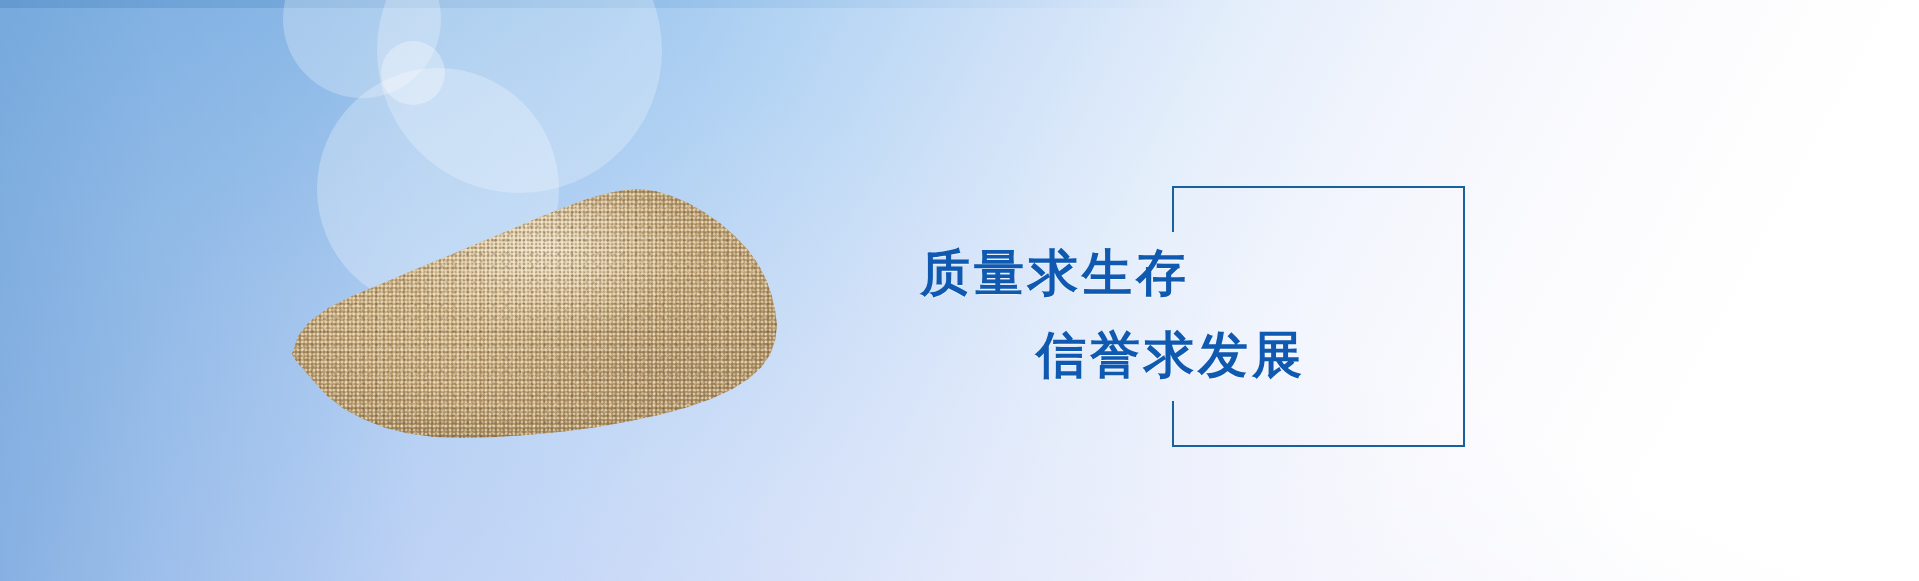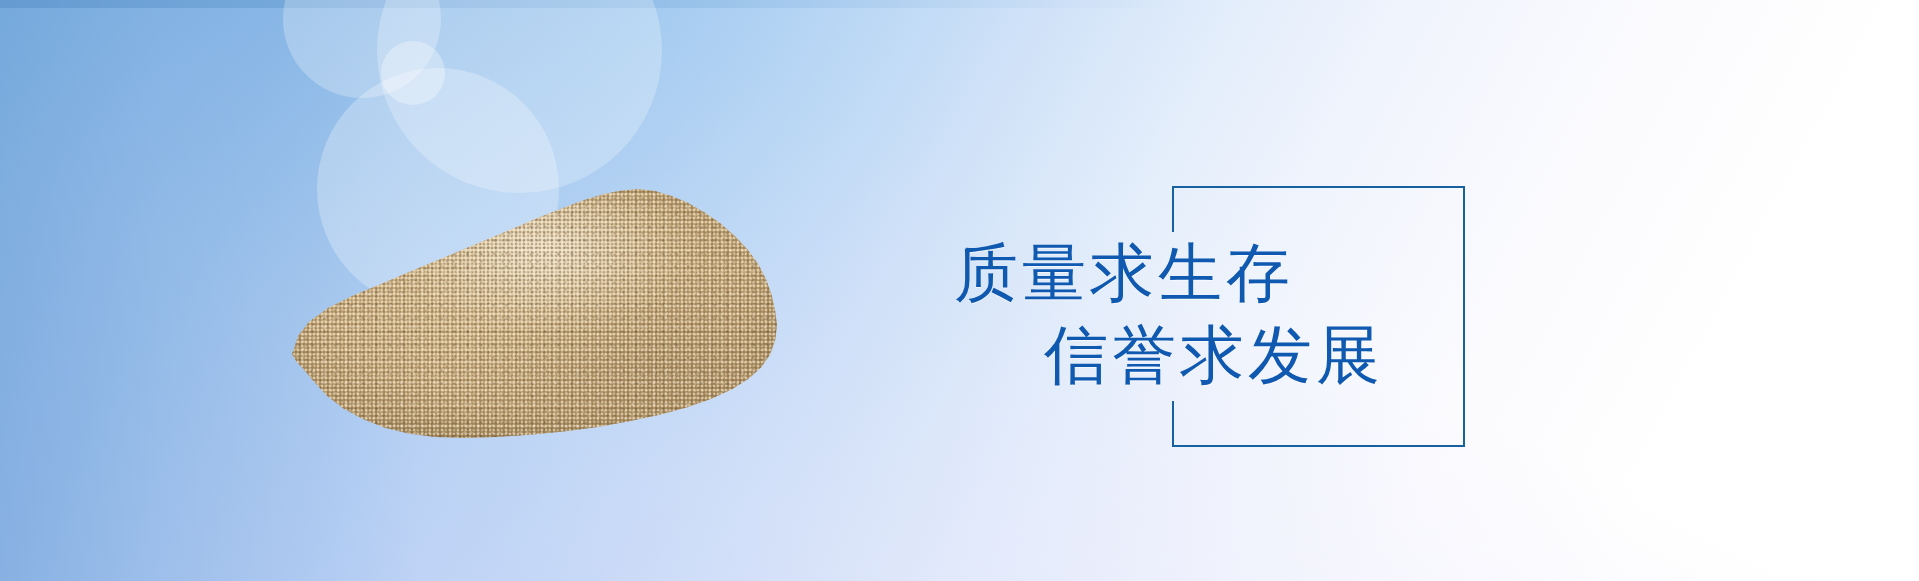--- a/index.html
+++ b/index.html
@@ -140,33 +140,33 @@
       radial-gradient(rgba(255,255,248,0.35) 1.2px, rgba(0,0,0,0) 2px),
       radial-gradient(rgba(80,60,34,0.30) 1.2px, rgba(0,0,0,0) 2px);
     background-size: 11px 11px, 13px 13px;
     background-position: 5px 2px, 0px 7px;
     opacity: 0.6;
   }
 
   
   .slogan {
     position: absolute;
-    left: 954px;
+    left: 920px;
     top: 232px;
     width: 560px;
     color: #0f59b0;
-    font-weight: 400;
-    font-size: 64px;
+    font-weight: 700;
+    font-size: 50px;
     line-height: 82px;
     letter-spacing: 4px;
     white-space: nowrap;
     text-shadow: 0 1px 0 rgba(255,255,255,0.55);
   }
   .slogan-line-1 { margin-left: 0px; }
-  .slogan-line-2 { margin-left: 90px; }
+  .slogan-line-2 { margin-left: 116px; }
 
   
   .frame {
     position: absolute;
     left: 1172px;
     top: 186px;
     width: 293px;
     height: 261px;
     pointer-events: none;
   }

